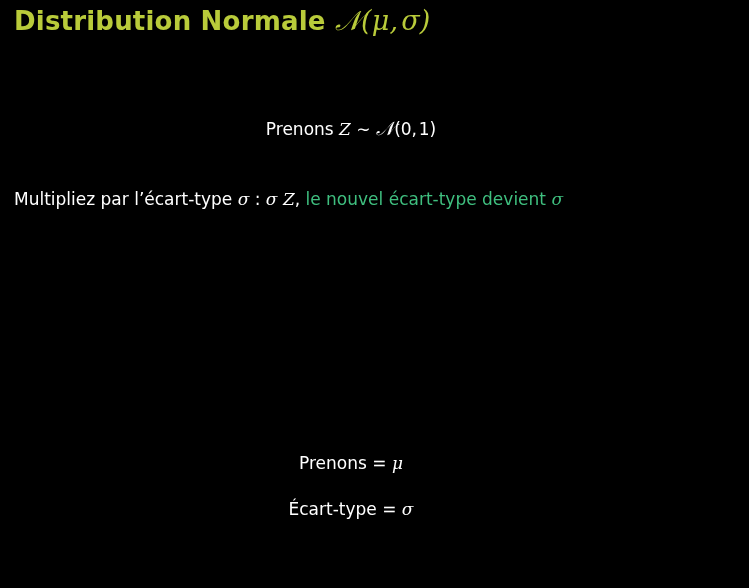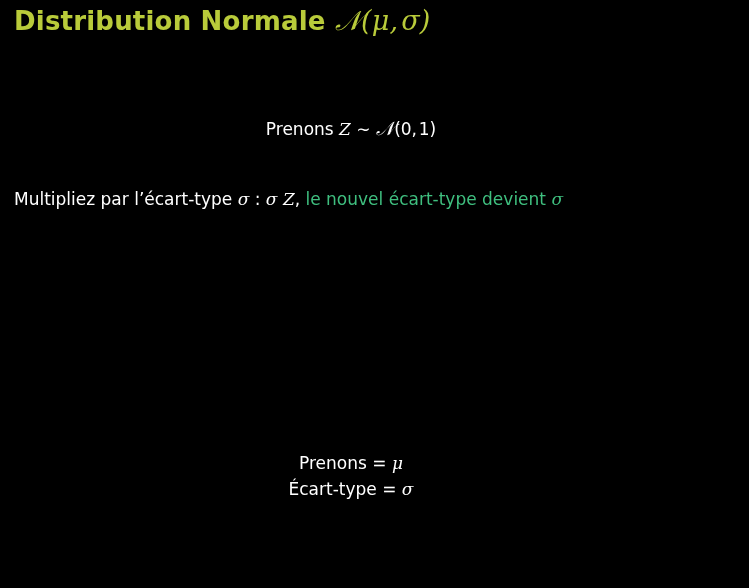--- a/index.html
+++ b/index.html
@@ -67,21 +67,21 @@
     font-family: "DejaVu Serif", serif;
     font-style: italic;
     font-size: 19px;
   }
   .l-prenons { top: 117px; }
   .l-mult    { left: 14px; top: 189px; }
   .l-ajoutez { left: 14px; top: 304px; }
   .l-obtient { left: 14px; top: 356px; }
   .l-x       { top: 408px; font-size: 18px; }
   .l-moy     { top: 453px; }
-  .l-ecart   { top: 479px; }
+  .l-ecart   { top: 499px; }
 </style>
 </head>
 <body>
 
 <div class="slide">
 
   <div class="title">
     <span>Distribution Normale</span>
     <span class="mathcal">
       <span>𝒩</span><span>(</span><span class="mgreek">μ</span><span>,</span> <span class="mgreek">σ</span><span>)</span>

